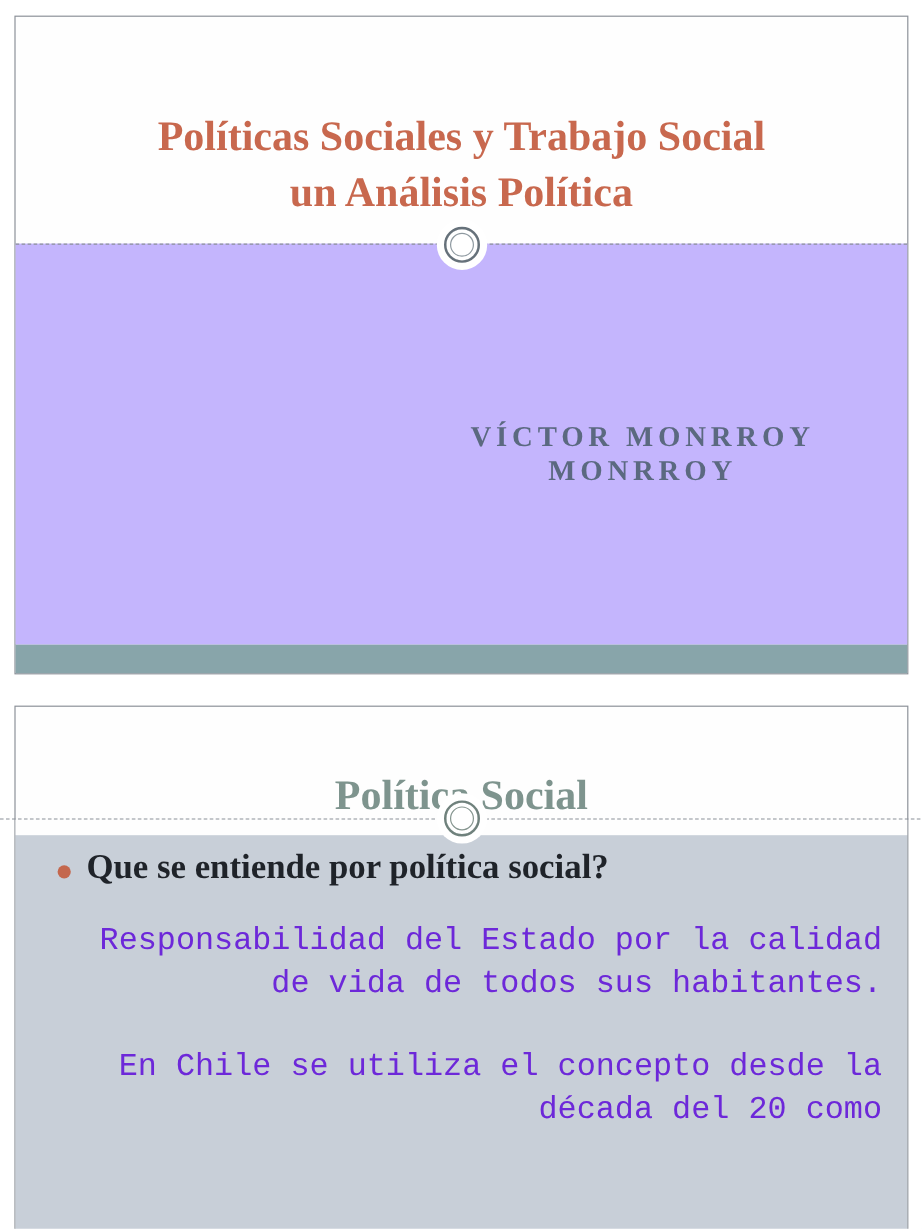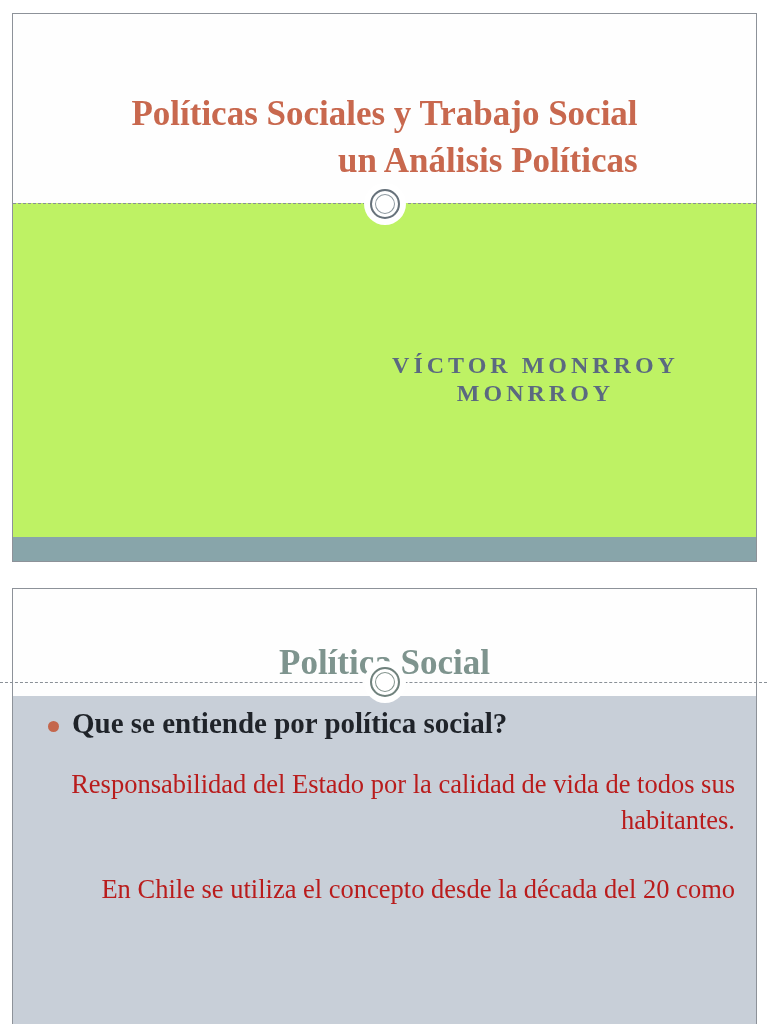--- a/index.html
+++ b/index.html
@@ -5,54 +5,54 @@
   * { margin:0; padding:0; box-sizing:border-box; }
   html,body { width:768px; height:1024px; overflow:hidden; background:#ffffff;
     font-family:"Liberation Serif","DejaVu Serif",serif; }
   .page { position:relative; width:768px; height:1024px; }
 
   .slide { position:absolute; left:12px; width:745px; border:1px solid #8d9299; background:#fefefe; }
 
   
   .slide1 { top:13px; height:549px; }
   .s1-header { height:189px; display:flex; align-items:flex-end; justify-content:center; }
-  .s1-title { text-align:right; font-size:35px; line-height:1.36; color:#c8684e; padding-bottom:18px; }
-  .s-body { position:relative; background:#bef264; border-top:1px dashed #8a9097; }
+  .s1-title { text-align:center; font-size:35px; line-height:1.36; color:#c8684e; padding-bottom:18px; }
+  .s-body { position:relative; background:#c4b5fd; border-top:1px dashed #8a9097; }
   .s1-body { height:334px; }
   .ornament { position:absolute; left:50%; top:0; transform:translate(-50%,-50%);
     width:30px; height:30px; border-radius:50%; background:#ffffff; border:2px solid #66717a;
     box-shadow:0 0 0 6px #ffffff, inset 0 0 0 3px #ffffff, inset 0 0 0 4px #8e99a0; z-index:2; }
   .ornament2 { border-color:#6f817c; box-shadow:0 0 0 6px #ffffff, inset 0 0 0 3px #ffffff, inset 0 0 0 4px #85958f; }
   .author { position:absolute; top:147px; left:295px; width:455px; text-align:center;
     font-weight:bold; font-size:24px; letter-spacing:4px; line-height:1.18; color:#5b6980; }
   .s1-footer { height:24px; background:#88a5aa; }
 
   
   .slide2 { top:588px; height:500px; }
   .s2-header { height:94px; display:flex; align-items:flex-end; justify-content:center; }
   .s2-title { font-size:35px; color:#7e948e; }
   .s2-strip { height:13px; background:#fefefe; }
   .s2-body { height:392px; padding:0 21px 0 28px; border-top:none; }
   .s2-body-line { position:absolute; top:0; left:-28px; right:-21px; border-top:1px dashed #8a9097; transform:translateY(-14px); }
   .s2-body { position:relative; background:#c8cfd8; }
   .bullet-row { display:flex; padding-top:11px; }
   .bullet-dot { flex:none; width:11px; height:11px; border-radius:50%; background:#c4674d; margin:14px 13px 0 7px; }
   .bullet-text { font-size:29px; font-weight:bold; color:#1f2329; }
-  .para { font-size:26.5px; color:#b91c1c; text-align:right; line-height:1.37; margin-top:26px; }
+  .para { font-size:26.5px; color:#6d28d9; text-align:right; line-height:1.37; margin-top:26px;font-family:Liberation Mono, monospace; }
 </style>
 </head>
 <body>
 
 <div class="page">
 
   <section class="slide slide1">
     <div class="s1-header">
       <h1 class="s1-title">
         <span>Políticas Sociales y Trabajo Social</span><br>
-        <span>un Análisis Políticas</span>
+        <span>un Análisis Política</span>
       </h1>
     </div>
     <div class="s-body s1-body">
       <span class="ornament"></span>
       <div class="author">
         <span>VÍCTOR MONRROY</span><br>
         <span>MONRROY</span>
       </div>
     </div>
     <div class="s1-footer"></div>

